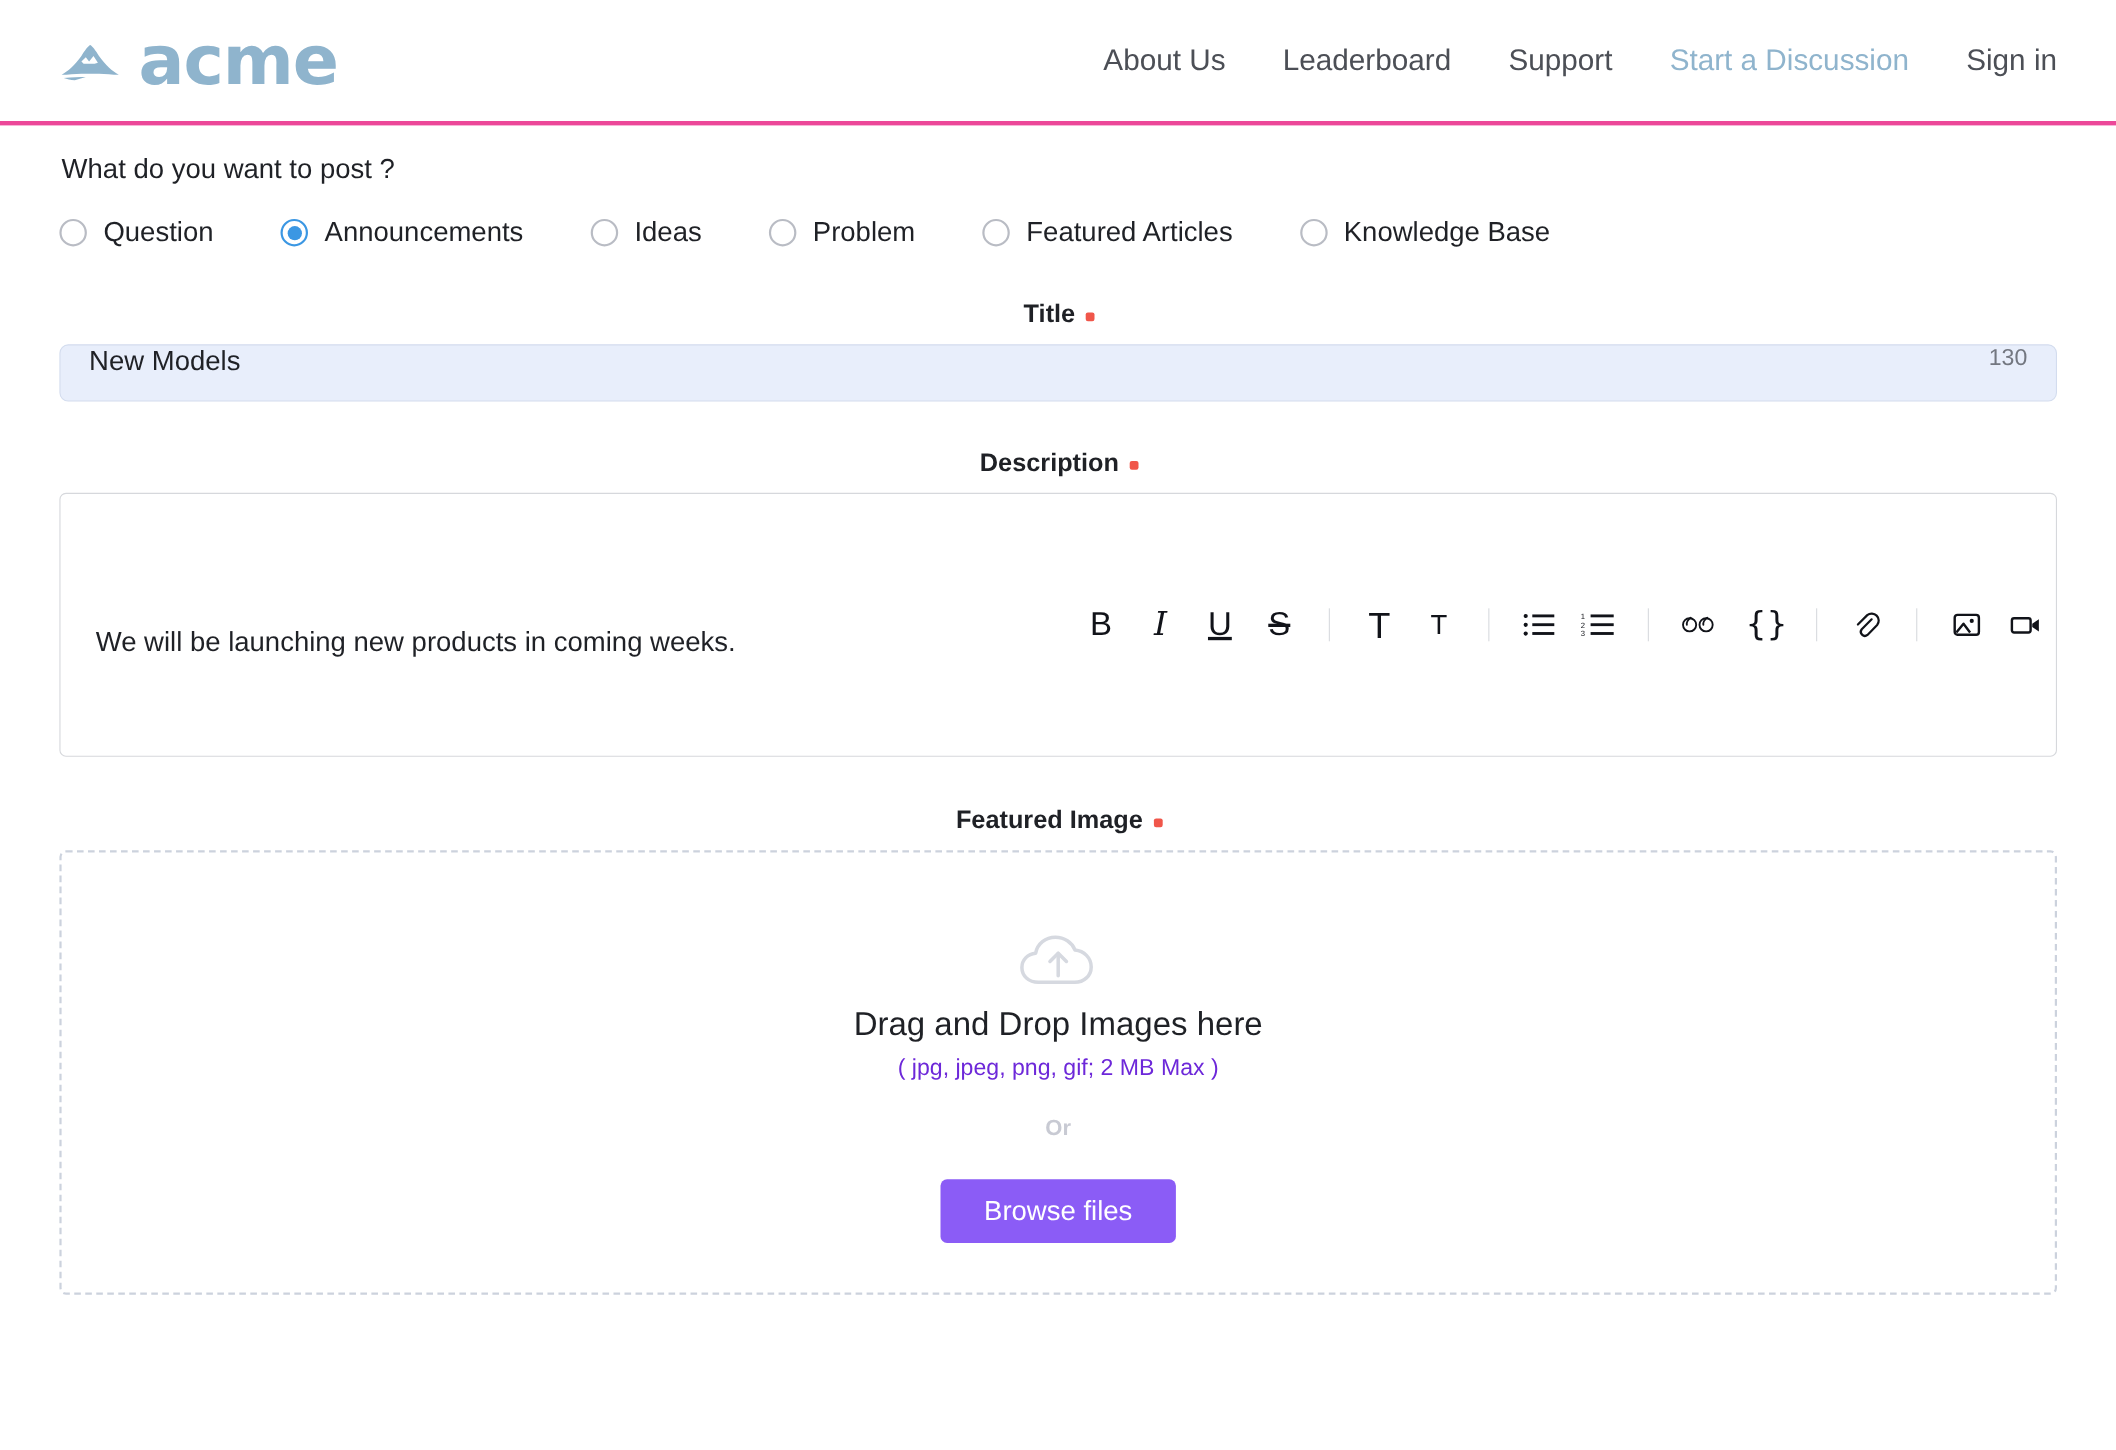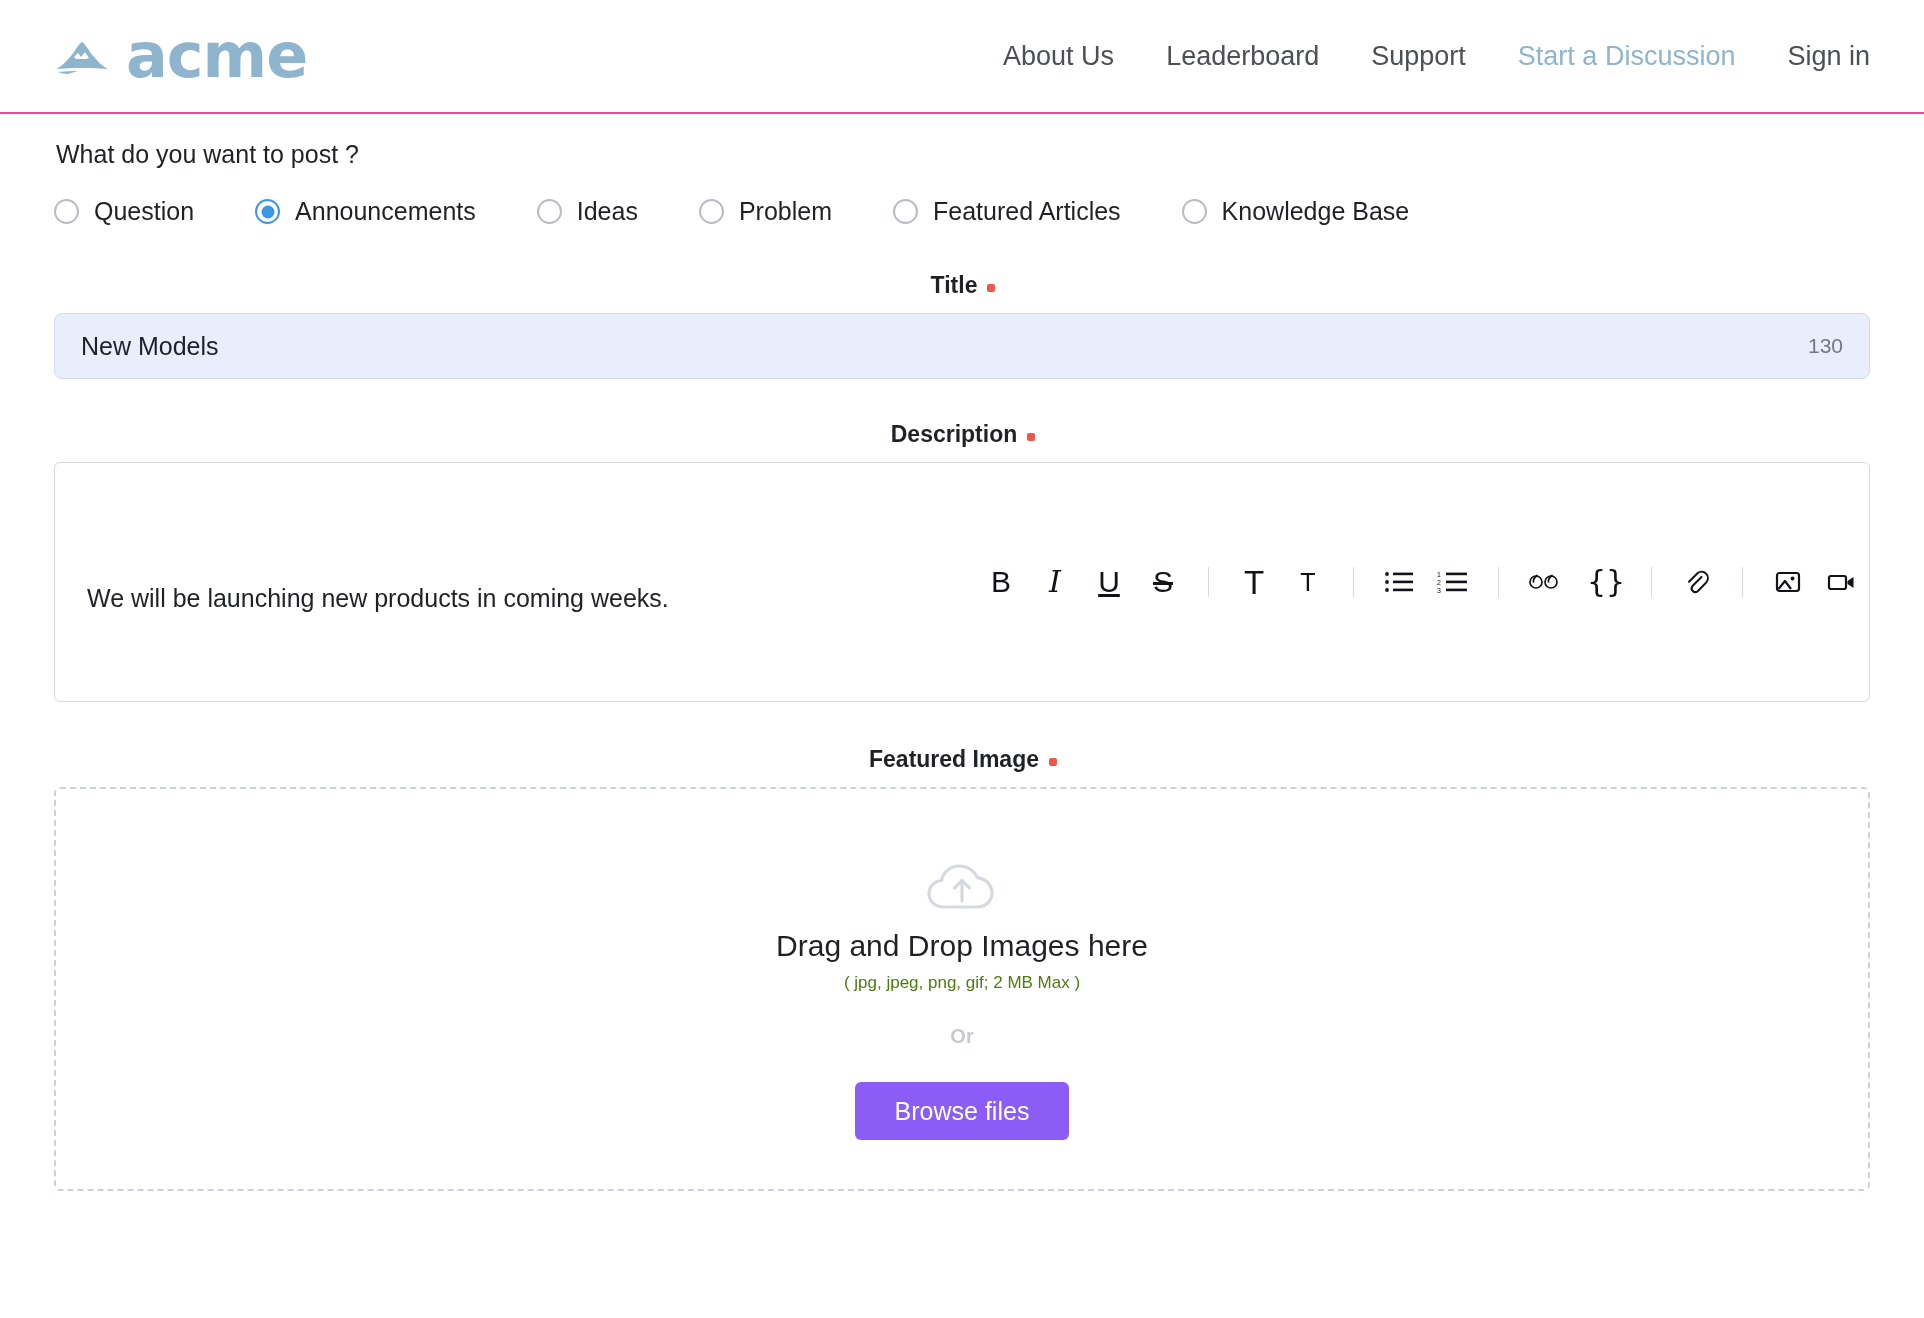--- a/index.html
+++ b/index.html
@@ -9,21 +9,21 @@
     height: 1318px;
     background: #ffffff;
     font-family: "Liberation Sans", sans-serif;
     color: #1f2126;
     overflow: hidden;
   }
 
   
   .site-header {
     height: 114px;
-    border-bottom: 2px solid #ec4899;
+    border-bottom: 4px solid #ec4899;
     display: flex;
     align-items: center;
     padding: 0 54px 0 52px;
     background: #fff;
   }
   .brand {
     display: flex;
     align-items: center;
     gap: 14px;
     cursor: pointer;
@@ -117,26 +117,26 @@
     background: #f0564a;
     border-radius: 2px;
     display: inline-block;
     position: relative;
     top: 2px;
   }
 
   
   .title-input-wrap {
     position: relative;
-    height: 66px;
+    height: 52px;
     background: #e8eefb;
     border: 1px solid #d3dcee;
     border-radius: 8px;
     display: flex;
-    align-items: center;
+    align-items: flex-start;
     padding: 0 26px;
     margin-bottom: 42px;
   }
   .title-input-value {
     font-size: 25px;
     color: #1f2126;
     flex: 1;
   }
   .char-count {
     font-size: 21px;
@@ -211,22 +211,22 @@
     justify-content: flex-start;
     padding-top: 68px;
   }
   .cloud-icon { margin-bottom: 12px; }
   .dz-title {
     font-size: 30px;
     color: #1f2126;
     margin-bottom: 10px;
   }
   .dz-hint {
-    font-size: 17px;
-    color: #4d7c0f;
+    font-size: 21px;
+    color: #6d28d9;
     margin-bottom: 32px;
   }
   .dz-or {
     font-size: 20px;
     font-weight: 700;
     color: #c8cad3;
     margin-bottom: 34px;
   }
   .browse-btn {
     background: #8b5cf6;

